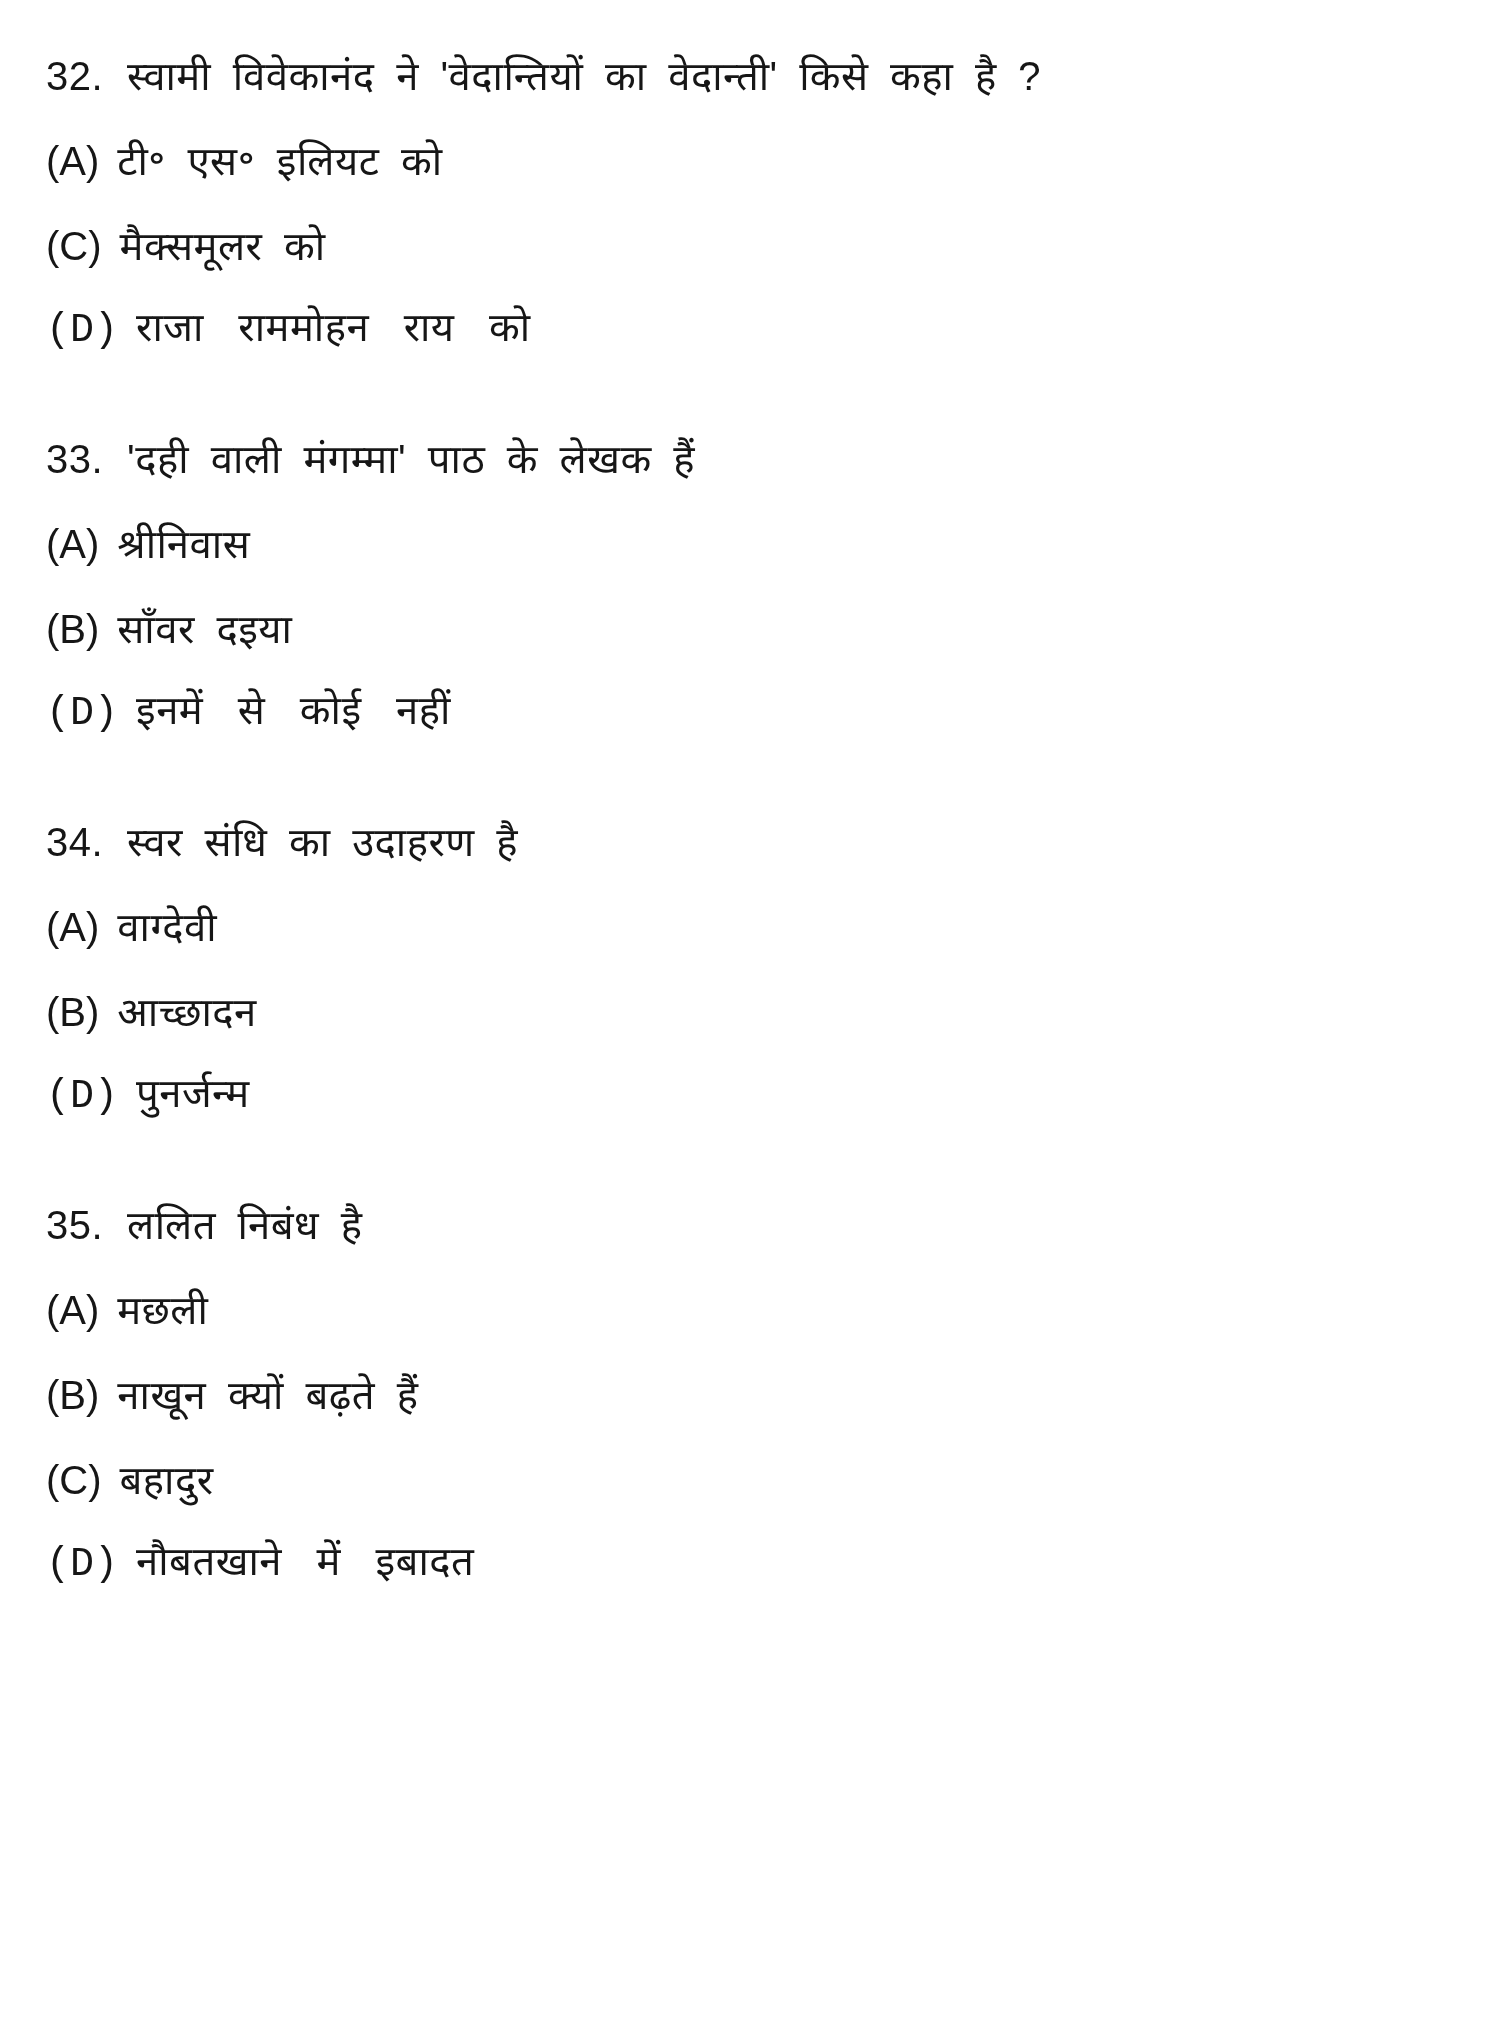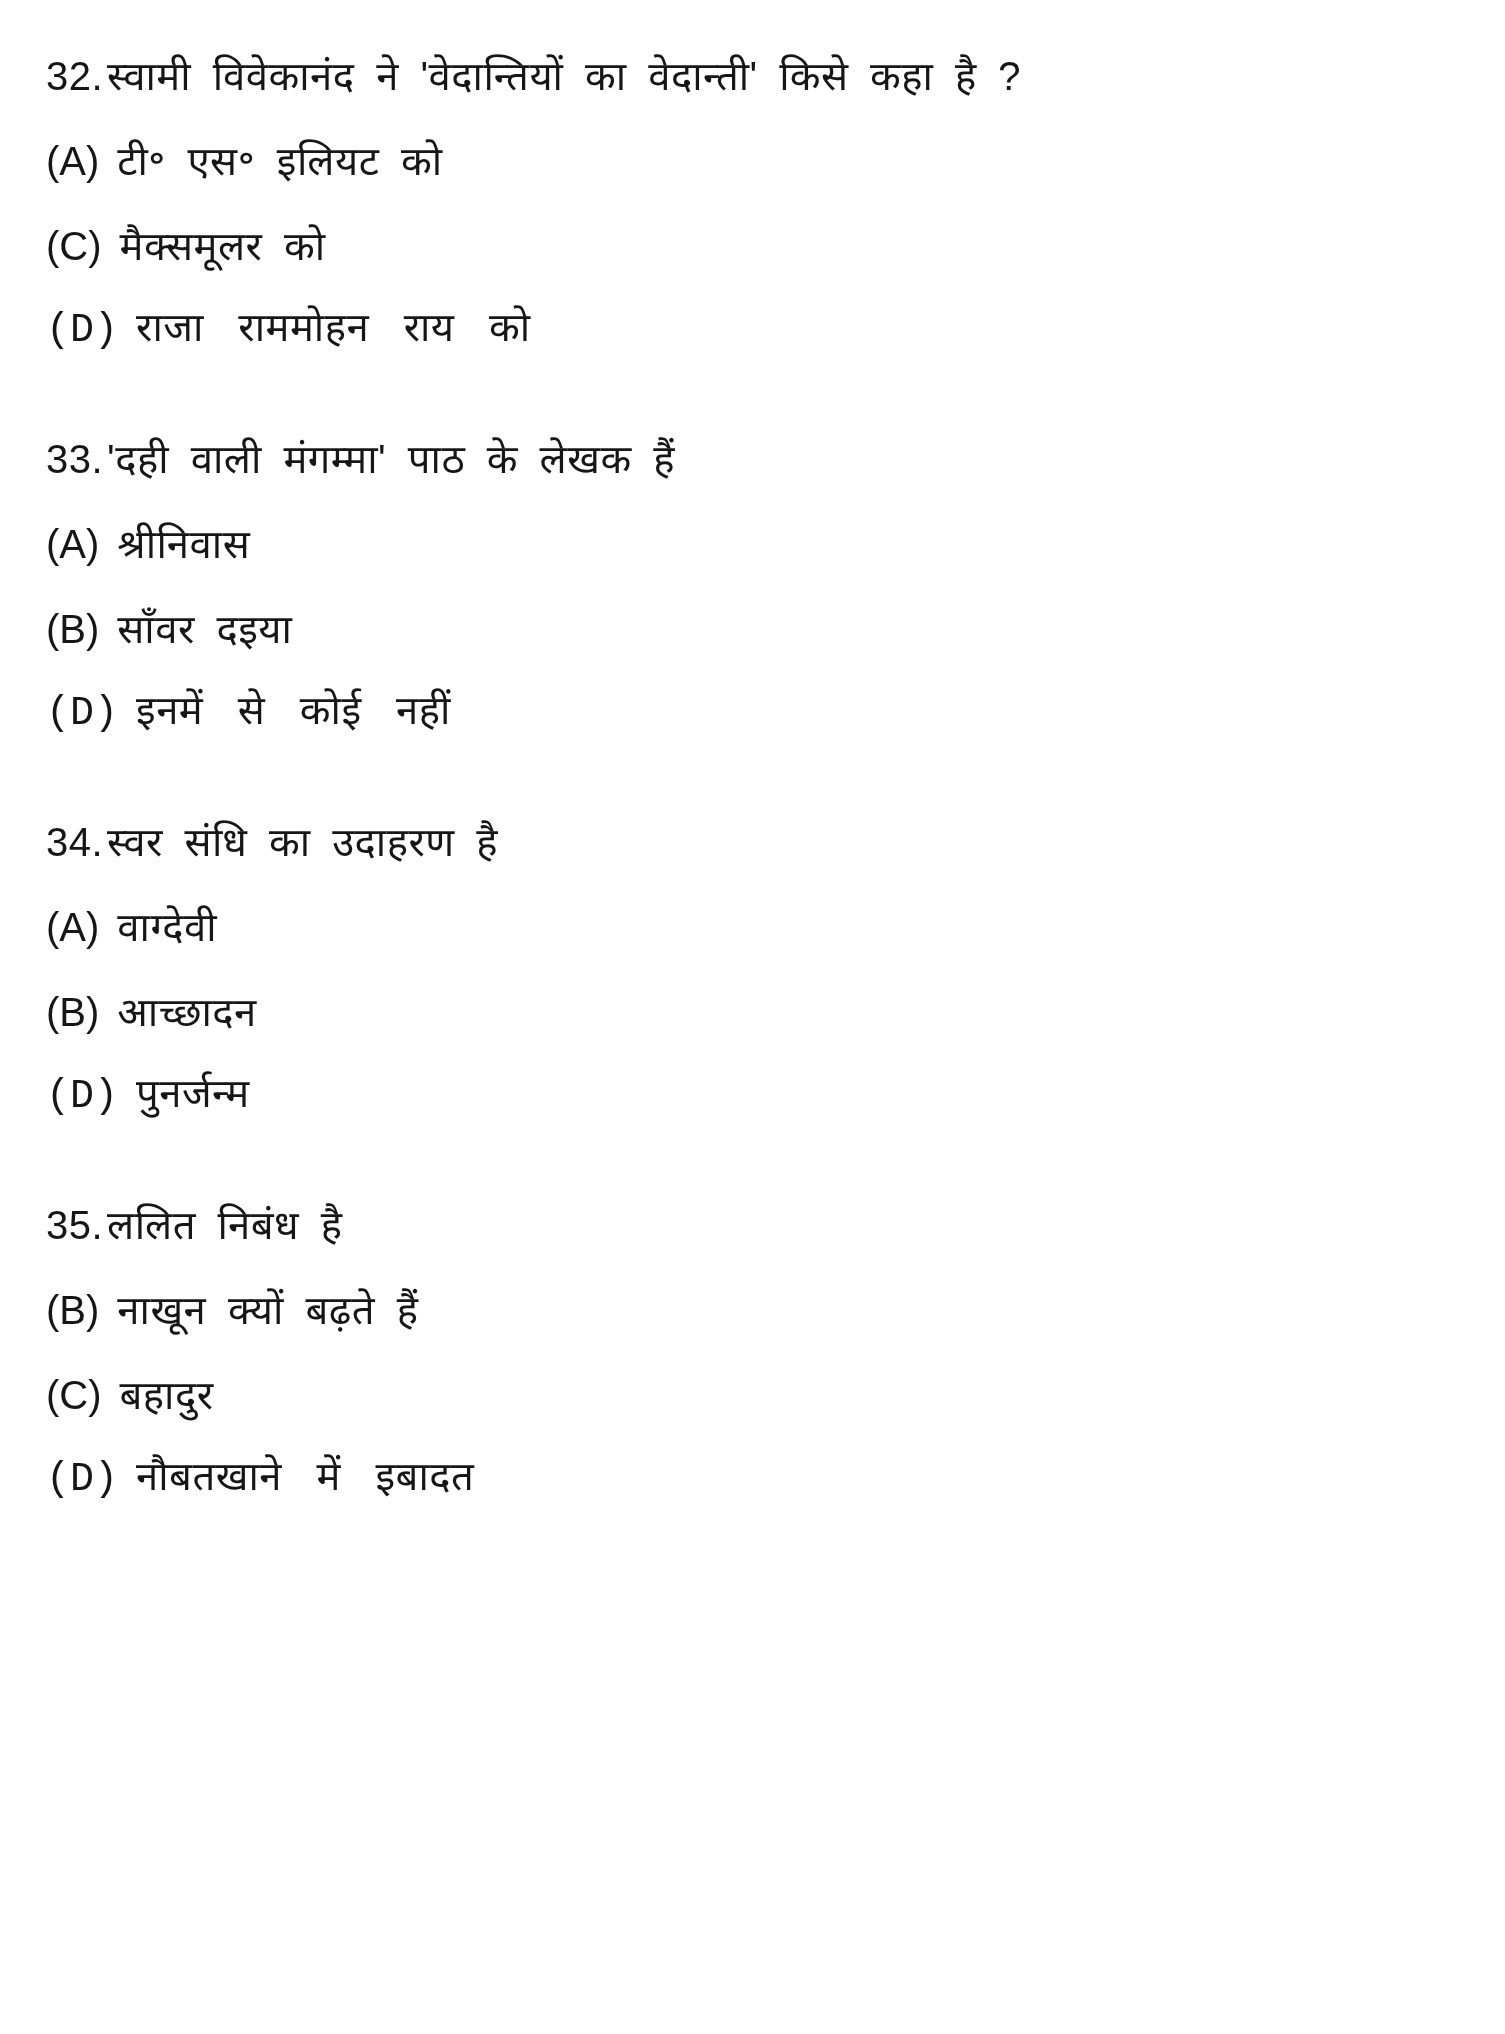--- a/index.html
+++ b/index.html
@@ -31,21 +31,21 @@
     white-space: nowrap;
     word-spacing: 10px;
     letter-spacing: 0.5px;
   }
   .row:last-child {
     margin-bottom: 0;
     font-family: Liberation Mono, monospace;
   }
   .q-num {
     display: inline-block;
-    margin-right: 4px;
+    margin-right: 24px;
   }
   .opt-label {
     display: inline-block;
     margin-right: 18px;
     word-spacing: normal;
     letter-spacing: 0;
   }
   .q-text, .opt-text {
     display: inline;
   }
@@ -98,20 +98,23 @@
     <div class="row">
       <span class="opt-label">(D)</span><span class="opt-text">पुनर्जन्म</span>
     </div>
   </section>
 
   <section class="question-block">
     <div class="row">
       <span class="q-num">35.</span><span class="q-text">ललित निबंध है</span>
     </div>
     <div class="row">
+      <span class="opt-label">(A)</span><span class="opt-text">मछली</span>
+    </div>
+    <div class="row">
       <span class="opt-label">(B)</span><span class="opt-text">नाखून क्यों बढ़ते हैं</span>
     </div>
     <div class="row">
       <span class="opt-label">(C)</span><span class="opt-text">बहादुर</span>
     </div>
     <div class="row">
       <span class="opt-label">(D)</span><span class="opt-text">नौबतखाने में इबादत</span>
     </div>
   </section>
 

